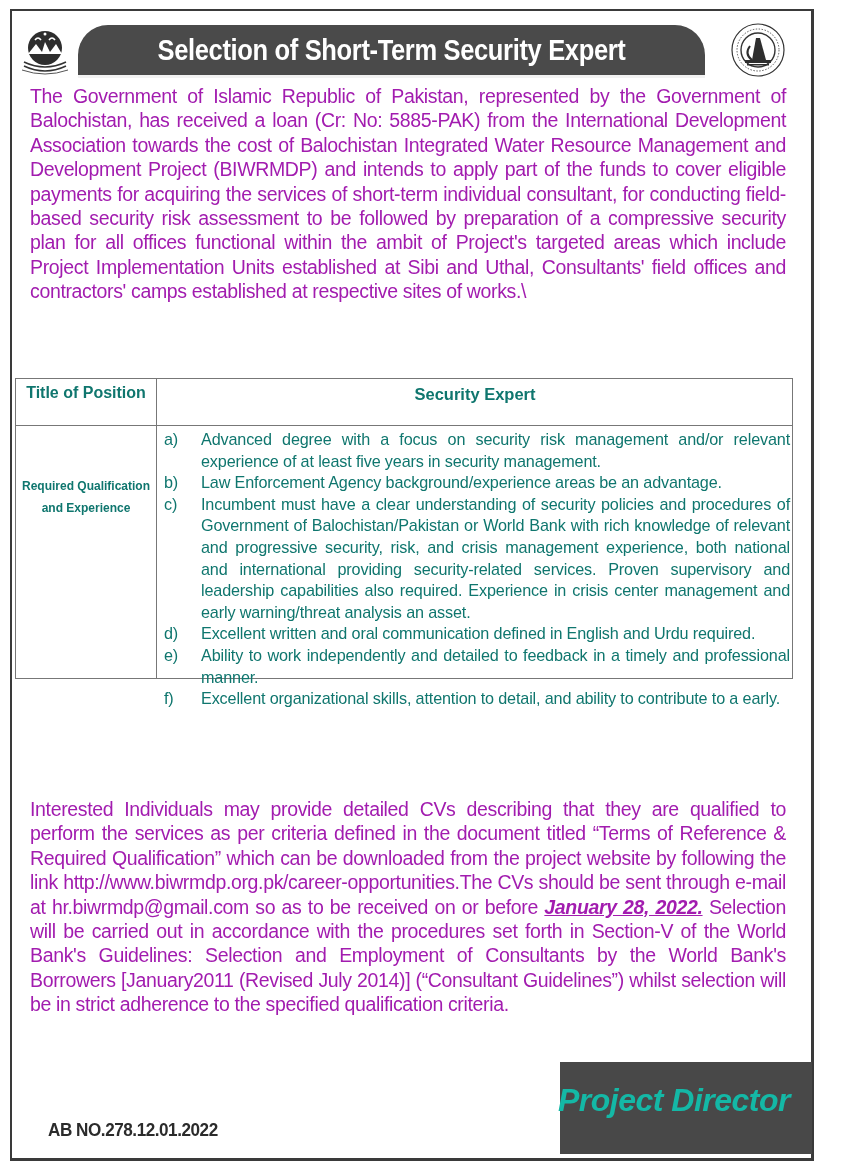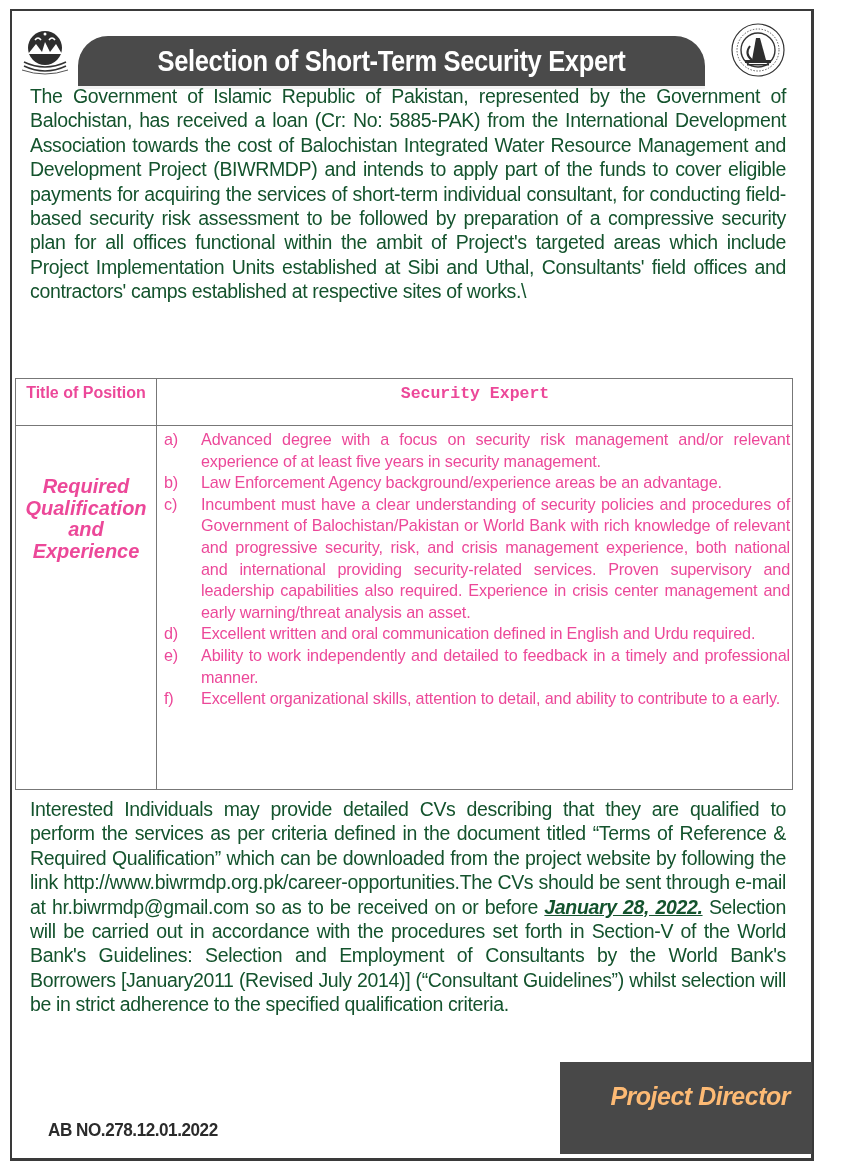--- a/index.html
+++ b/index.html
@@ -3,86 +3,86 @@
 <meta charset="utf-8">
 <style>
   html, body { margin: 0; padding: 0; background: #ffffff; }
   body { width: 843px; height: 1172px; position: relative; overflow: hidden; }
   .frame {
     position: absolute; left: 10px; top: 9px; width: 804px; height: 1152px;
     border: 2px solid #3a3a3a; border-right-width: 3px; border-bottom-width: 3px;
     box-sizing: border-box; background: #fff;
   }
   .header-band {
-    position: absolute; left: 78px; top: 36px; width: 627px; height: 50px;
+    position: absolute; left: 78px; top: 25px; width: 627px; height: 50px;
     background: #4a4a4a; border-radius: 30px 30px 0 0;
     border-bottom: 3px solid #f2f2f2;
   }
   .header-title {
     position: absolute; left: 0; top: 0; width: 100%; height: 50px;
     text-align: center; line-height: 50px; color: #fff;
     font-family: "Liberation Sans", sans-serif; font-weight: bold;
     font-size: 29px; letter-spacing: -0.4px;
     transform: scaleX(0.88); transform-origin: center;
   }
   .logo { position: absolute; }
   .logo-left { left: 20px; top: 26px; width: 50px; height: 50px; }
   .logo-right { left: 730px; top: 22px; width: 56px; height: 56px; }
   .para {
     position: absolute; left: 30px; width: 756px;
-    font-family: "Liberation Sans", sans-serif; color: #14532d;
+    font-family: "Liberation Sans", sans-serif; color: #a21caf;
     font-size: 19.5px; line-height: 24.4px; text-align: justify;
     letter-spacing: -0.35px;
   }
   .p1 { top: 84px; }
   .p2 { top: 797px; }
   .p2 .u { }
   .p2 .date { font-weight: bold; font-style: italic; text-decoration: underline; }
 
   .table {
-    position: absolute; left: 15px; top: 378px; width: 778px; height: 412px;
+    position: absolute; left: 15px; top: 378px; width: 778px; height: 301px;
     border: 1px solid #777; box-sizing: border-box;
-    font-family: "Liberation Sans", sans-serif; color: #ec4899;
+    font-family: "Liberation Sans", sans-serif; color: #0f766e;
   }
   .table .vline { position: absolute; left: 140px; top: 0; width: 1px; height: 100%; background: #777; }
   .table .hline { position: absolute; left: 0; top: 46px; width: 100%; height: 1px; background: #777; }
   .cell-title-label {
     position: absolute; left: 0; top: 4px; width: 140px; text-align: center;
     font-weight: bold; font-size: 16px; line-height: 20px;
   }
   .cell-title-value {
     position: absolute; left: 141px; top: 4px; width: 636px; text-align: center;
-    font-weight: bold; font-size: 16.5px; line-height: 22px; font-family: Liberation Mono, monospace;
+    font-weight: bold; font-size: 16.5px; line-height: 22px;
   }
   .cell-req-label {
     position: absolute; left: 0; top: 97px; width: 140px; text-align: center;
-    font-weight: bold; font-size: 20px; line-height: 21.5px; font-style: italic;
+    font-weight: bold; font-size: 12px; line-height: 21.5px;
   }
   .quals {
     position: absolute; left: 148px; top: 50px; width: 626px;
     font-size: 16.2px; line-height: 21.6px; letter-spacing: -0.15px;
   }
   .qual-item { display: flex; }
   .qual-letter { width: 37px; flex: 0 0 37px; }
   .qual-text { flex: 1; text-align: justify; }
 
   .footer-ref {
     position: absolute; left: 48px; top: 1119px;
     font-family: "Liberation Sans", sans-serif; font-weight: bold;
     font-size: 19px; color: #2b2b2b; letter-spacing: -0.5px;
     transform: scaleX(0.9); transform-origin: left;
   }
   .signature-box {
     position: absolute; left: 560px; top: 1062px; width: 252px; height: 92px;
     background: #484848;
   }
   .signature-line {
-    position: absolute; right: 22px; color: #fdba74;
+    position: absolute; right: 22px; color: #14b8a6;
     font-family: "Liberation Sans", sans-serif; font-weight: bold; font-style: italic;
-    font-size: 25px; letter-spacing: -0.5px; white-space: nowrap;
+    font-size: 32px; letter-spacing: -0.5px; white-space: nowrap;
   }
   .sig1 { top: 20px; }
   .sig2 { top: 53px; }
 </style>
 </head>
 <body>
 
 <div class="frame"></div>
 
 <svg class="logo logo-left" viewBox="0 0 50 50">

